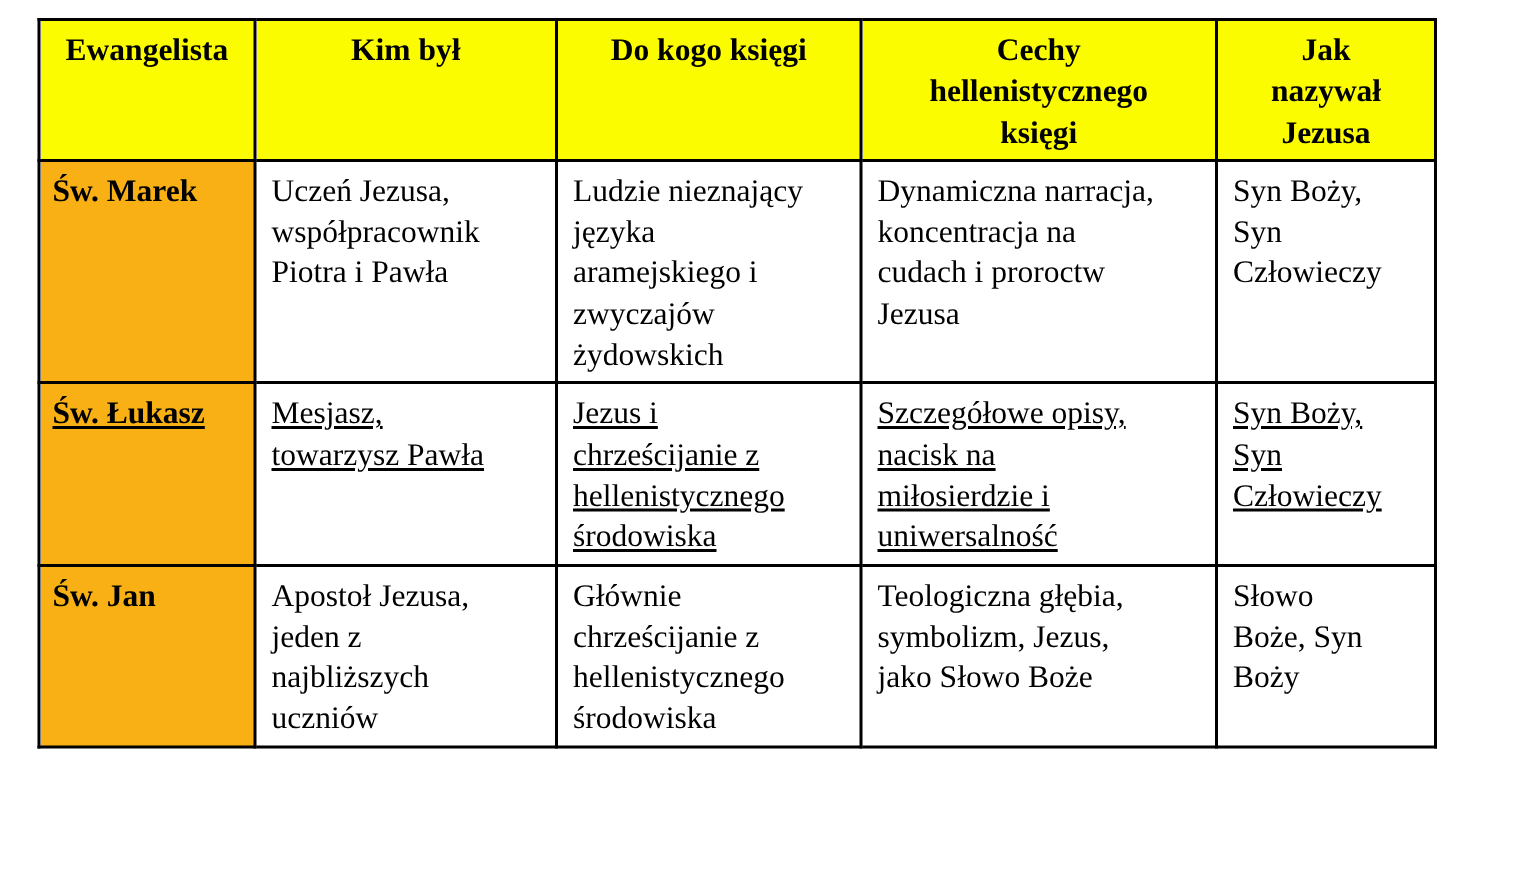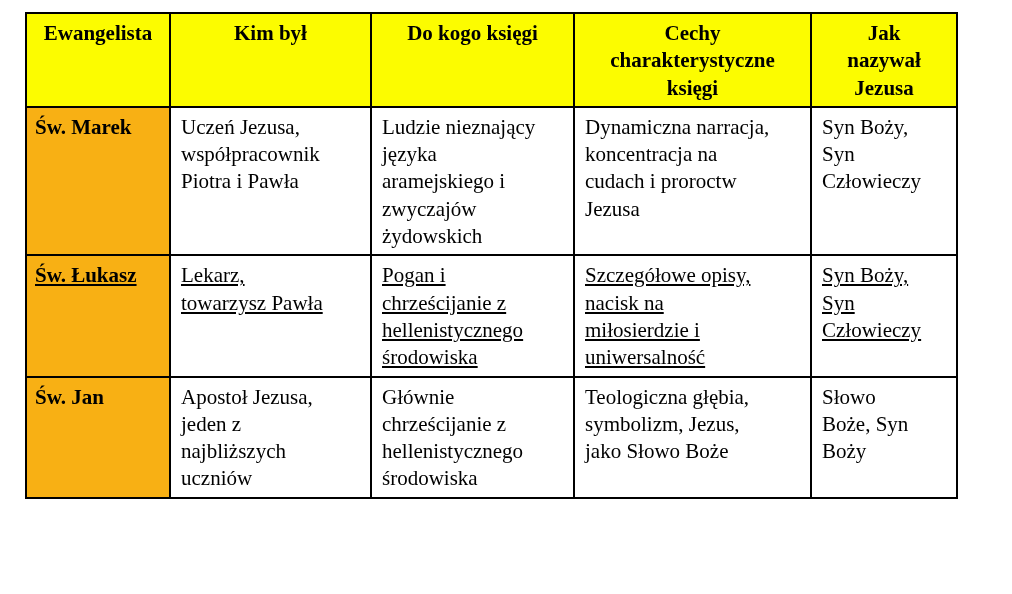--- a/index.html
+++ b/index.html
@@ -71,21 +71,21 @@
         <col class="c2">
         <col class="c3">
         <col class="c4">
     </colgroup>
     <tbody>
       <tr class="header-row">
         <th>Ewangelista</th>
         <th>Kim był</th>
         <th>Do kogo księgi</th>
         <th>Cechy
-charakterystyczne
+hellenistycznego
 księgi</th>
         <th>Jak
 nazywał
 Jezusa</th>
       </tr>
 
 
       <tr class="row-1">
         <td class="name-cell">Św. Marek</td>
         <td class="body-cell">Uczeń Jezusa,
@@ -100,23 +100,23 @@
 koncentracja na
 cudach i proroctw
 Jezusa</td>
         <td class="body-cell">Syn Boży,
 Syn
 Człowieczy</td>
       </tr>
 
       <tr class="row-2">
         <td class="name-cell">Św. Łukasz</td>
-        <td class="body-cell">Lekarz,
+        <td class="body-cell">Mesjasz,
 towarzysz Pawła</td>
-        <td class="body-cell">Pogan i
+        <td class="body-cell">Jezus i
 chrześcijanie z
 hellenistycznego
 środowiska</td>
         <td class="body-cell">Szczegółowe opisy,
 nacisk na
 miłosierdzie i
 uniwersalność</td>
         <td class="body-cell">Syn Boży,
 Syn
 Człowieczy</td>

